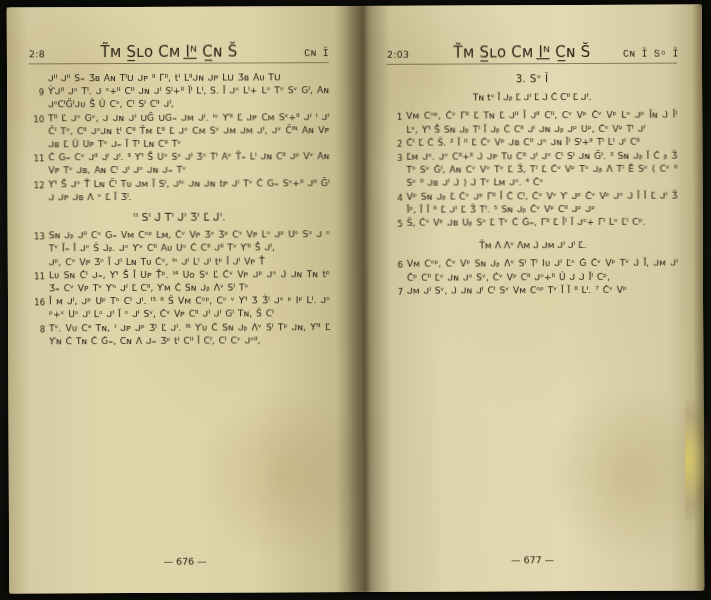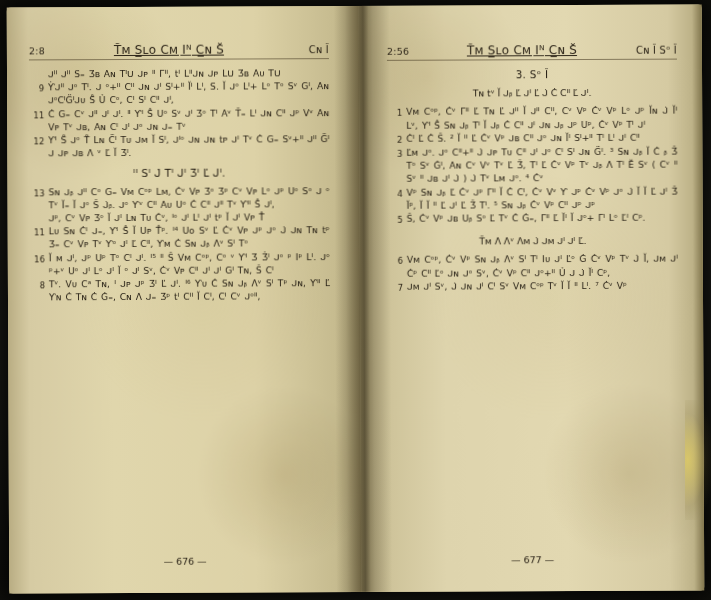--- a/index.html
+++ b/index.html
@@ -112,29 +112,29 @@
     letter-spacing: 0.2px;
     color: #2e2619;
   }
   .runhead .folio {
     width: 34px;
     font-size: 9.5px;
   }
   .runhead .title {
     flex: 1;
     text-align: center;
-    font-size: 12px;
+    font-size: 15px;
     white-space: nowrap;
-    text-decoration: underline;
   }
   .runhead .tail {
     width: 54px;
     text-align: right;
     font-size: 10px;
     white-space: nowrap;
+    font-family: Liberation Mono, monospace;
   }
   .rule {
     margin-top: 2px;
     border-bottom: 1px solid rgba(60,48,25,0.55);
   }
 
   .col {
     margin-top: 8px;
     font-size: 9.1px;
     line-height: 13.2px;
@@ -208,20 +208,24 @@
 
           <div class="vrow">
             <span class="vnum"></span>
             <span class="vtext">ᒍᑊᑊ ᒍᑊᑊ S₌ Ʒʙ Aɴ Tᑊᑌ ᒍᴘ ᑊᑊ Γᑊᑊ,  tᑊ Lᑊᑊᒍɴ ᒍᴘ Lᑌ Ʒʙ Aᴜ Tᑌ</span>
           </div>
           <div class="vrow">
             <span class="vnum">9</span>
             <span class="vtext">Ƴ̇ᒍᑊᑊ ᒍᵒ Tᑊ.  ᒍ ᵒ+ᑊᑊ Cᑊᑊ ᒍɴ ᒍᑊ Sᑊ+ᑊᑊ Ĭᑊ Lᑊ, S. Ĭ ᒍᵒ Lᑊ+ Lᵒ Tᵒ Sᵛ Gᑊ,  Aɴ ᒍᵒCᑊG̈ᑊᒍᴜ S̊ Ủ Cᵒ,  Cᑊ Sᑊ Cᑊᑊ ᒍᑊ,</span>
           </div>
           <div class="vrow">
+            <span class="vnum">10</span>
+            <span class="vtext">Tᑊᑊ Ľ ᒍᵒ Gᵛ, ᒍ ᒍɴ ᒍᑊ ᑌG̈ ᑌG₌ ᒍᴍ ᒍᑊ.   ᑊᵒ Ƴᑊᑊ Ľ ᒍᴘ Cᴍ Sᵛ+ᑊᑊ ᒍᑊ ᑊ ᒍᑊ C̃ᑊ Tᵒ,  Cᑊᑊ ᒍᵒᒍɴ tᑊ Cᑊᑊ T̃ᴍ Ľᑊᑊ Ľ ᒍᵒ Cᴍ Sᵛ ᒍᴍ ᒍᴍ ᒍᑊ, ᒍᵛ C̈ᑊᴺ Aɴ Vᴘ ᒍʙ Ľ Ủ Uᴘ Tᵒ ᒍ₌ Ĭ Tᑊ Lɴ Cᑊᑊ Tᵛ</span>
+          </div>
+          <div class="vrow">
             <span class="vnum">11</span>
             <span class="vtext">Ċ G₌ Cᵛ ᒍᑊᑊ ᒍᑊ ᒍᑊ.   ᑊᑊ Ƴᑊ S̊ Uᵒ Sᵛ ᒍᑊ Ʒᵒ Tᑊ Aᵛ T̃₌ Lᑊ ᒍɴ Cᑊᑊ ᒍᵖ Vᵛ Aɴ Vᴘ Tᵛ ᒍʙ,  Aɴ Cᑊ ᒍᑊ ᒍᵒ ᒍɴ ᒍ₌ Tᵛ</span>
           </div>
           <div class="vrow">
             <span class="vnum">12</span>
             <span class="vtext">Ƴᑊ S̊ ᒍᵒ T̊ Lɴ C̈ᑊ Tᴜ ᒍᴍ Ĭ Sᑊ,  ᒍᑊᵒ ᒍɴ ᒍɴ tᴘ ᒍᑊ Tᵛ Ċ G₌ Sᵛ+ᑊᑊ ᒍᑊᑊ G̈ᑊ ᒍ ᒍᴘ ᒍʙ Λ ᵛ Ľ Ĭ Ʒᑊ.</span>
           </div>
 
           <div class="sechead">ᑊᑊ Sᑊ ᒍ̇ Tᑊ ᒍᑊ Ʒᑊ Ľ ᒍᑊ.</div>
 
@@ -250,21 +254,21 @@
       </div>
 
       <div class="folio-bottom">— 676 —</div>
     </div>
 
     <div class="leaf right soften">
       <div class="stains"></div>
 
       <div class="pagebody" style="left:28px; top:38px; width:290px;">
         <div class="runhead">
-          <span class="folio">2:56</span>
+          <span class="folio">2:03</span>
           <span class="title">T̃ᴍ S̲ʟᴏ Cᴍ I͟ᴺ C̲ɴ S̆</span>
           <span class="tail">Cɴ Ĭ   Sᵒ Ĭ</span>
         </div>
         <div class="rule"></div>
 
         <div class="col">
 
 
           <div class="sechead">3. Sᵒ Ĭ</div>
           <div class="subhead">Tɴ tᵛ Ĭ ᒍᵦ Ľ ᒍᑊ Ľ ᒍ̇ Ċ Cᑊᑊ Ľ ᒍᑊ.</div>

